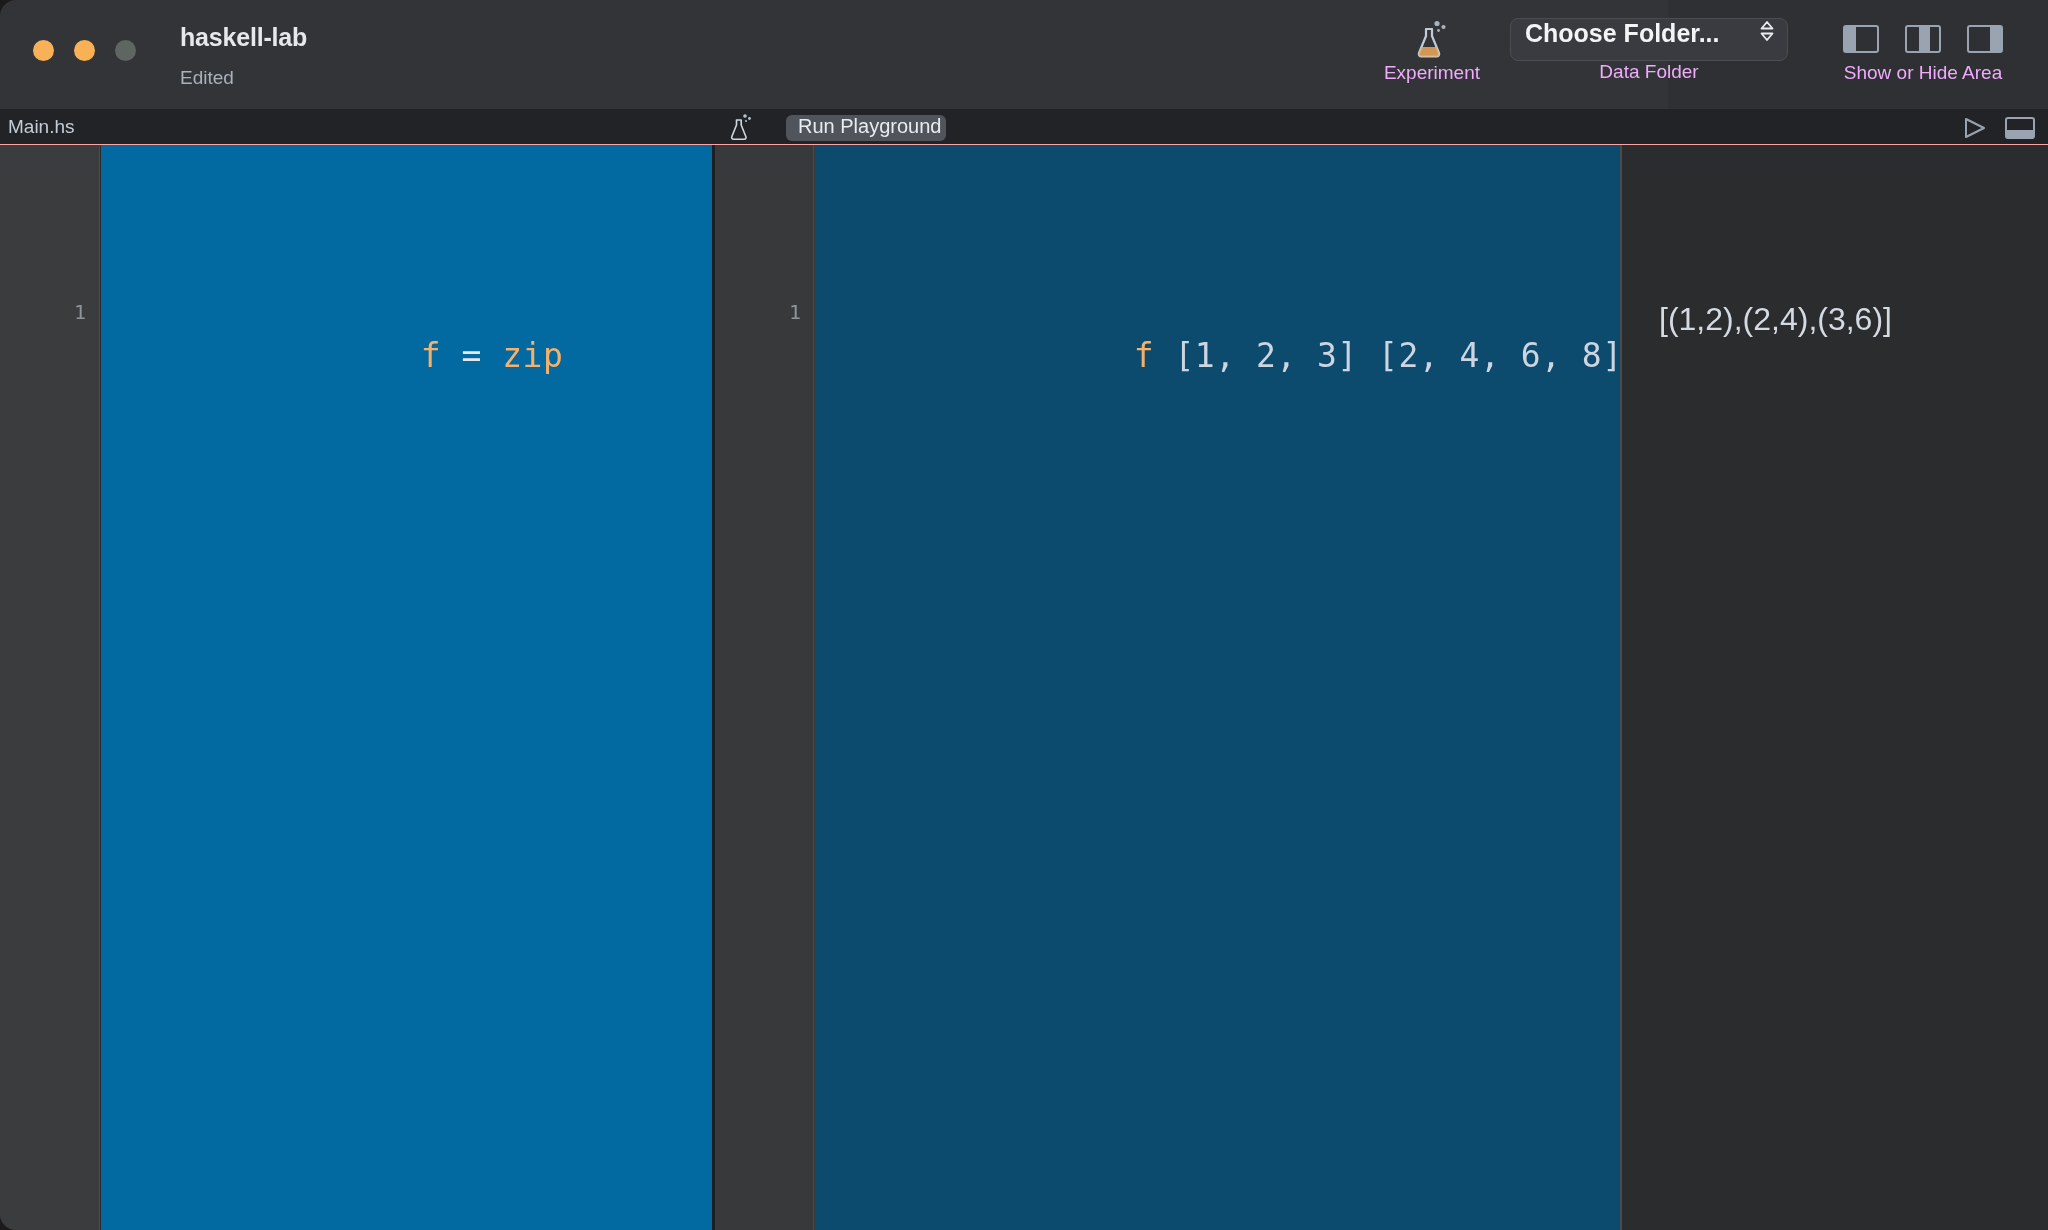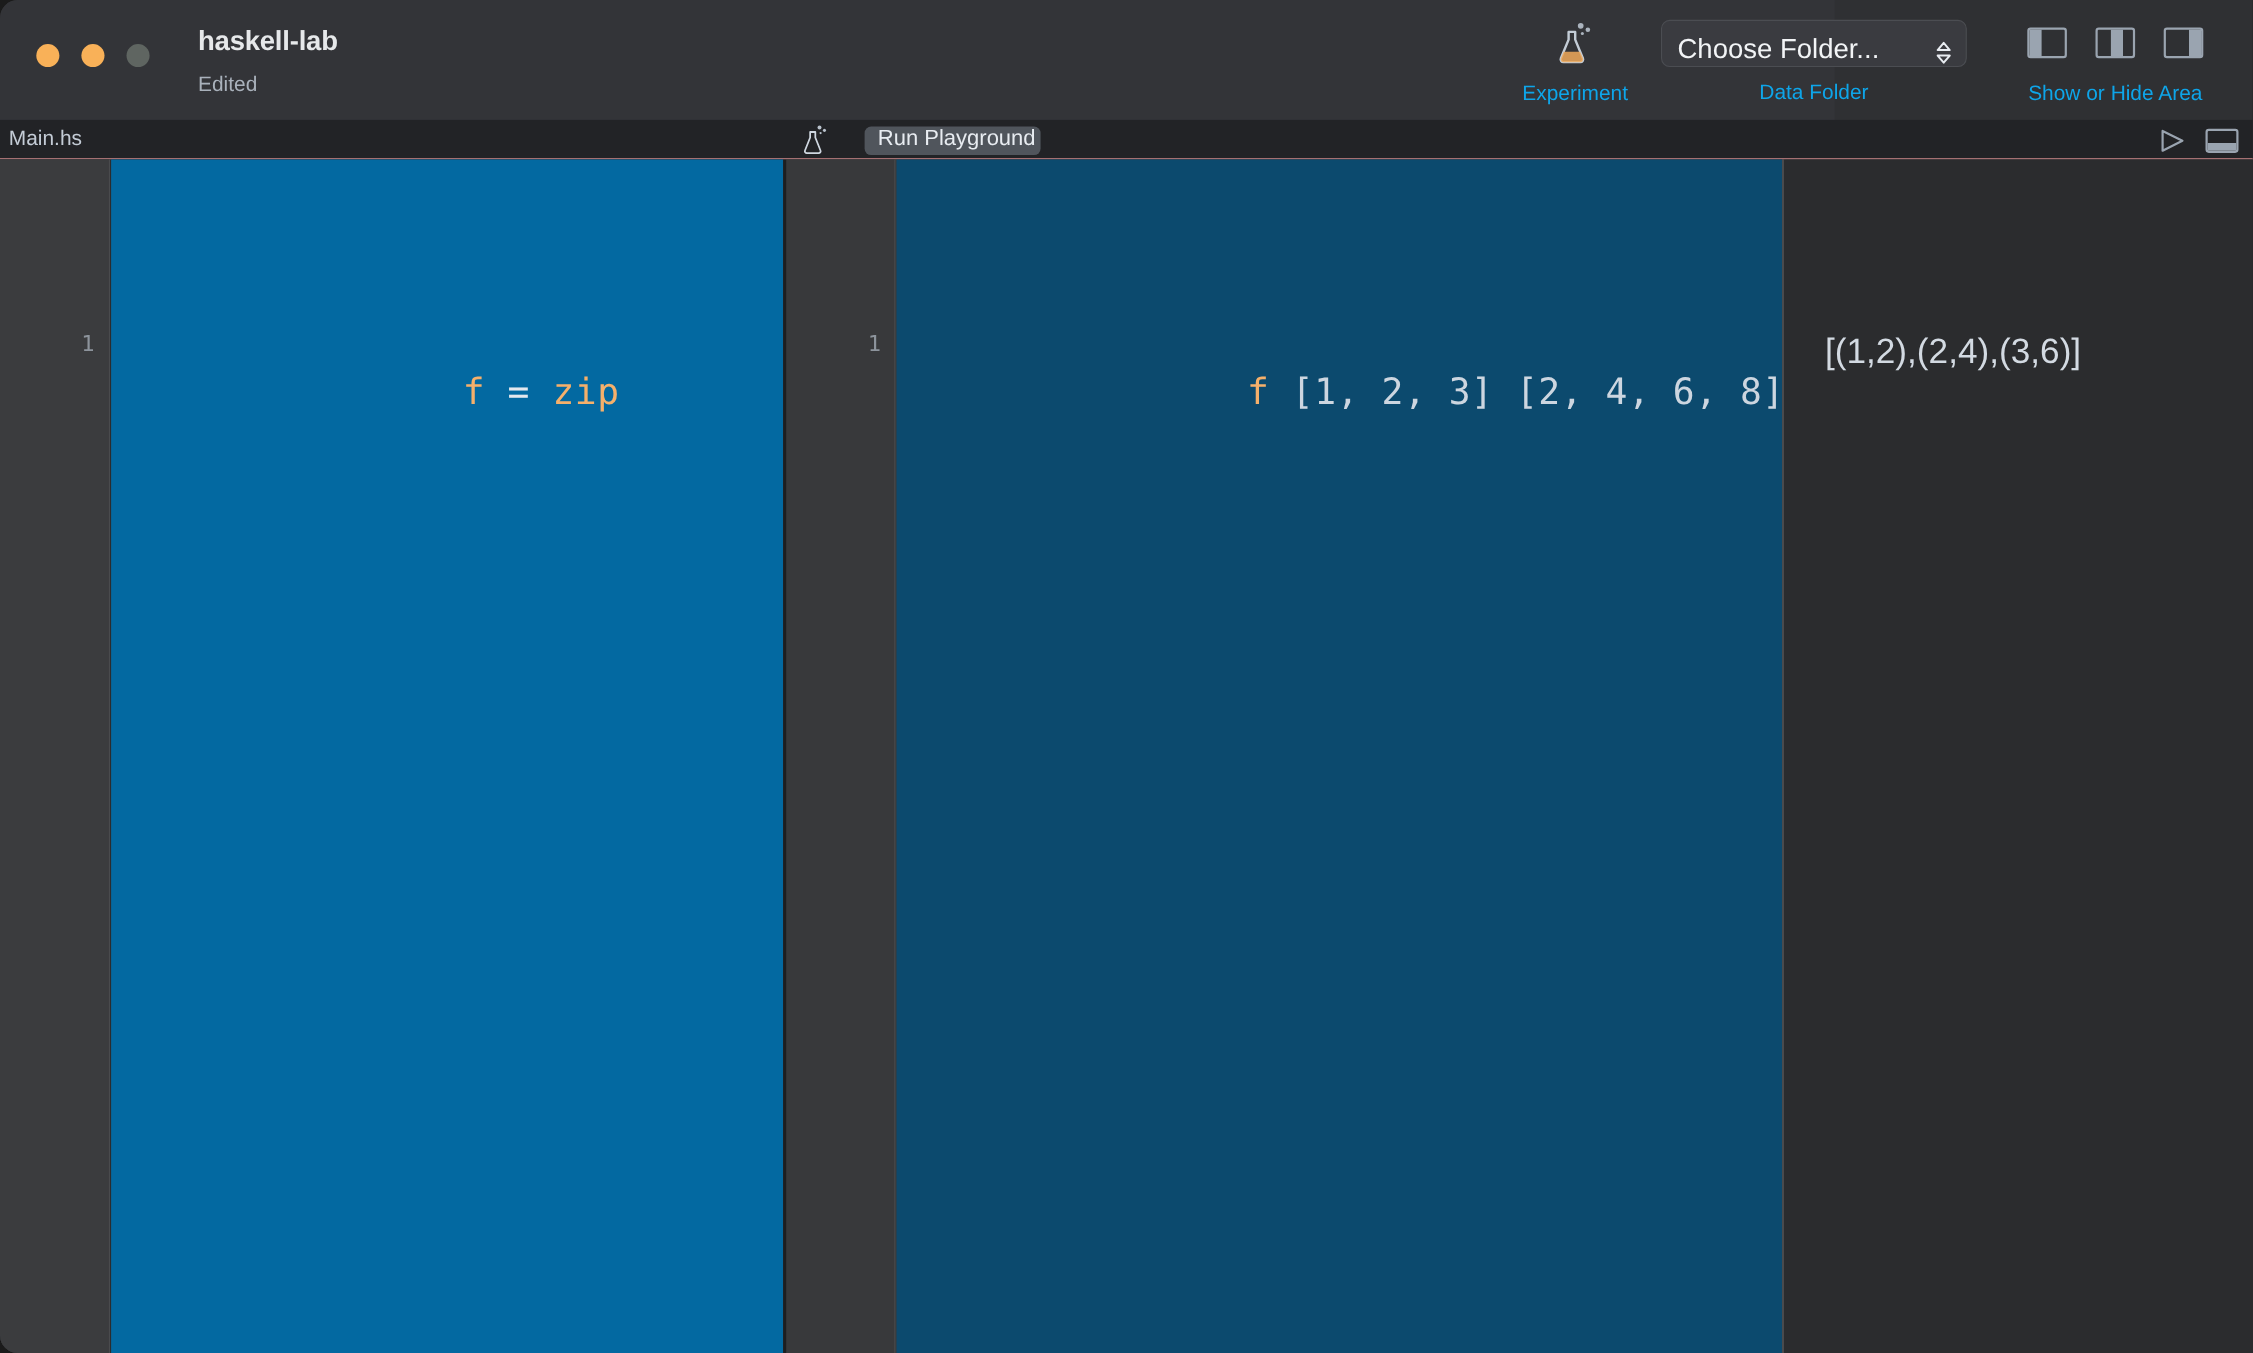--- a/index.html
+++ b/index.html
@@ -79,44 +79,45 @@
     text-align: center;
   }
   #experiment-icon {
     height: 46px;
     display: flex;
     align-items: center;
     justify-content: center;
   }
   .toolbar-caption {
     font-size: 19px;
-    color: #0ea5e9;
-    margin-top: 13px;
+    color: #f0abfc;
+    margin-top: 0;
     line-height: 22px;
   }
 
   
   #data-folder-item {
     position: absolute;
     left: 1510px;
     top: 18px;
     width: 278px;
     text-align: center;
   }
   #folder-popup {
     box-sizing: border-box;
     width: 278px;
     height: 43px;
     border-radius: 8px;
     border: 1px solid #4b4d52;
     background: #3a3b40;
     display: flex;
-    align-items: flex-end;
+    align-items: flex-start;
     padding: 0 12px 0 14px;
     position: relative;
+    font-weight: bold;
   }
   #folder-popup-label {
     font-size: 25px;
     color: #f2f4f6;
     white-space: nowrap;
     flex: 1;
     text-align: left;
     line-height: 29px;
   }
   .chev-stack {

